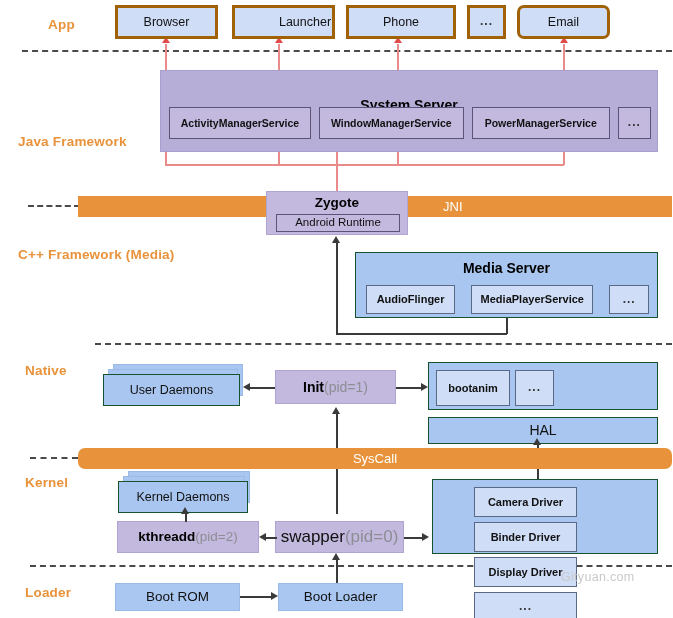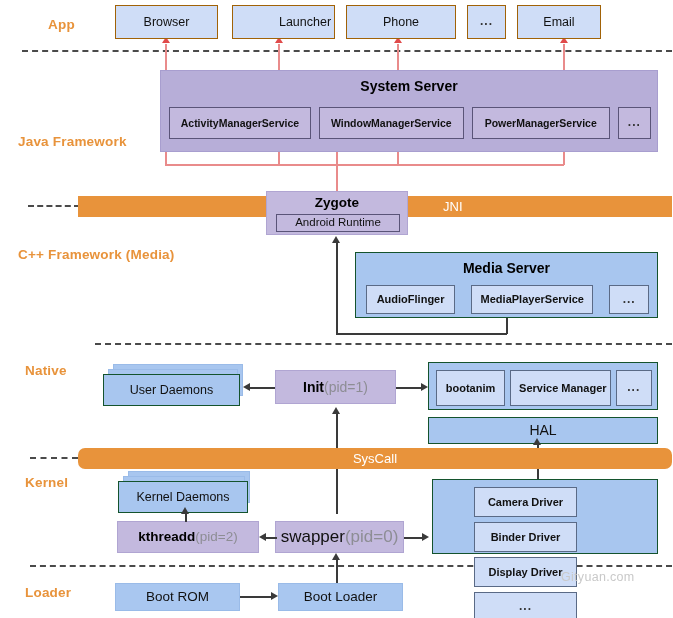--- a/index.html
+++ b/index.html
@@ -38,21 +38,21 @@
     display:flex;
     align-items:center;
     justify-content:center;
     text-align:center;
     font-size:12.5px;
     color:#111111;
     line-height:1.15;
   }
   .blue{
     background:#cfddf7;
-    border:1px solid #a16207;
+    border:3px solid #a16207;
   }
   .blue-strong{
     background:#a8c6ef;
     border:1px solid #14532d;
   }
   .blue-mid{
     background:#a9c7f0;
     border:1px solid #9abbe8;
   }
   .purple{
@@ -182,26 +182,26 @@
   </div>
   <div class="abs box blue" style="left:232px;top:5px;width:103px;height:34px;padding-left:43px;">
     <span>Launcher</span>
   </div>
   <div class="abs box blue" style="left:346px;top:5px;width:110px;height:34px;">
     <span>Phone</span>
   </div>
   <div class="abs box blue" style="left:467px;top:5px;width:39px;height:34px;">
     <span class="ellipsis">...</span>
   </div>
-  <div class="abs box blue" style="left:517px;top:5px;width:84px;height:34px;">
+  <div class="abs box blue" style="left:517px;top:5px;width:93px;height:34px;border-radius:7px;">
     <span>Email</span>
   </div>
 
   <div class="abs purple" style="left:160px;top:70px;width:498px;height:82px;">
-    <div class="title-lbl" style="margin-top:7px;">System Server</div>
+    <div class="title-lbl" style="margin-top:26px;">System Server</div>
     <div class="abs" style="left:8px;top:36px;width:482px;height:30px;display:flex;gap:8px;">
       <div class="box inner-box-purple" style="width:143px;height:30px;">
         <span>ActivityManagerService</span>
       </div>
       <div class="box inner-box-purple" style="width:146px;height:30px;">
         <span>WindowManagerService</span>
       </div>
       <div class="box inner-box-purple" style="width:139px;height:30px;">
         <span>PowerManagerService</span>
       </div>
@@ -261,23 +261,20 @@
   <div class="abs arrow-right" style="left:421px;top:383px;"></div>
 
   <div class="abs vline" style="left:336px;top:414px;height:100px;"></div>
   <div class="abs arrow-up" style="left:332px;top:407px;"></div>
 
   <div class="abs blue-strong" style="left:428px;top:362px;width:230px;height:48px;">
     <div class="abs" style="left:7px;top:7px;width:216px;height:34px;display:flex;gap:5px;">
       <div class="box inner-box" style="width:72px;height:34px;">
         <span>bootanim</span>
       </div>
-      <div class="box inner-box" style="width:97px;height:34px;justify-content:flex-start;padding-left:8px;text-align:left;line-height:1.1;">
-        <span>Service Manager</span>
-      </div>
       <div class="box inner-box" style="width:37px;height:34px;">
         <span class="ellipsis">...</span>
       </div>
     </div>
   </div>
 
   <div class="abs box blue-strong" style="left:428px;top:417px;width:230px;height:27px;font-size:14px;">
     <span>HAL</span>
   </div>
 

